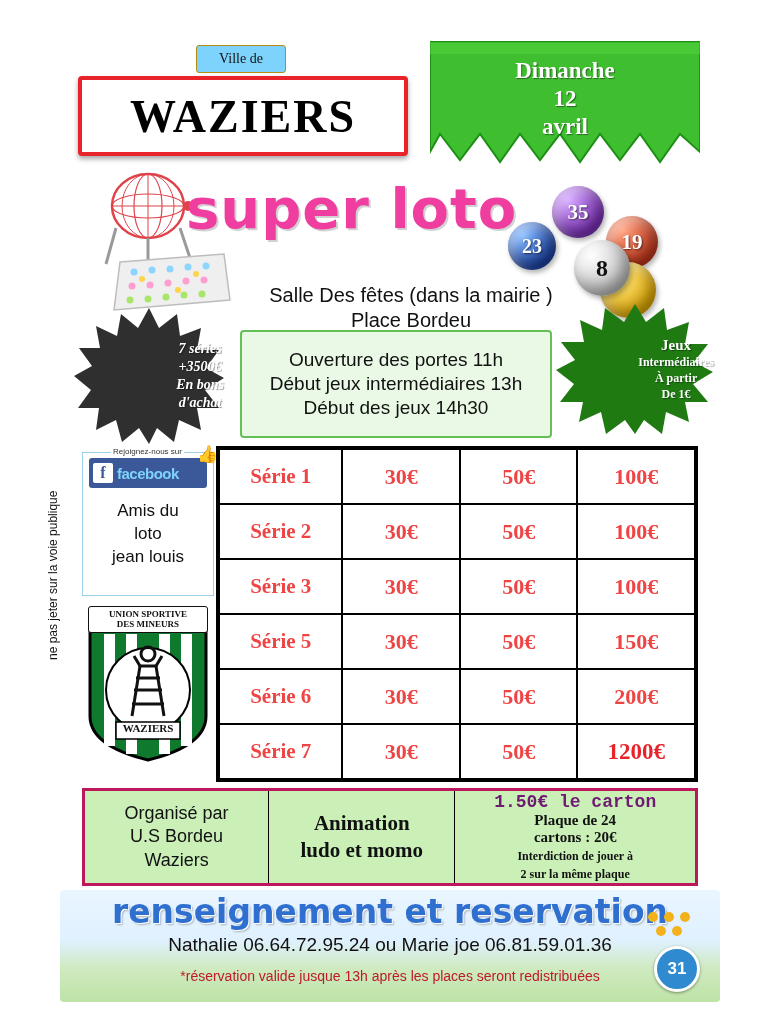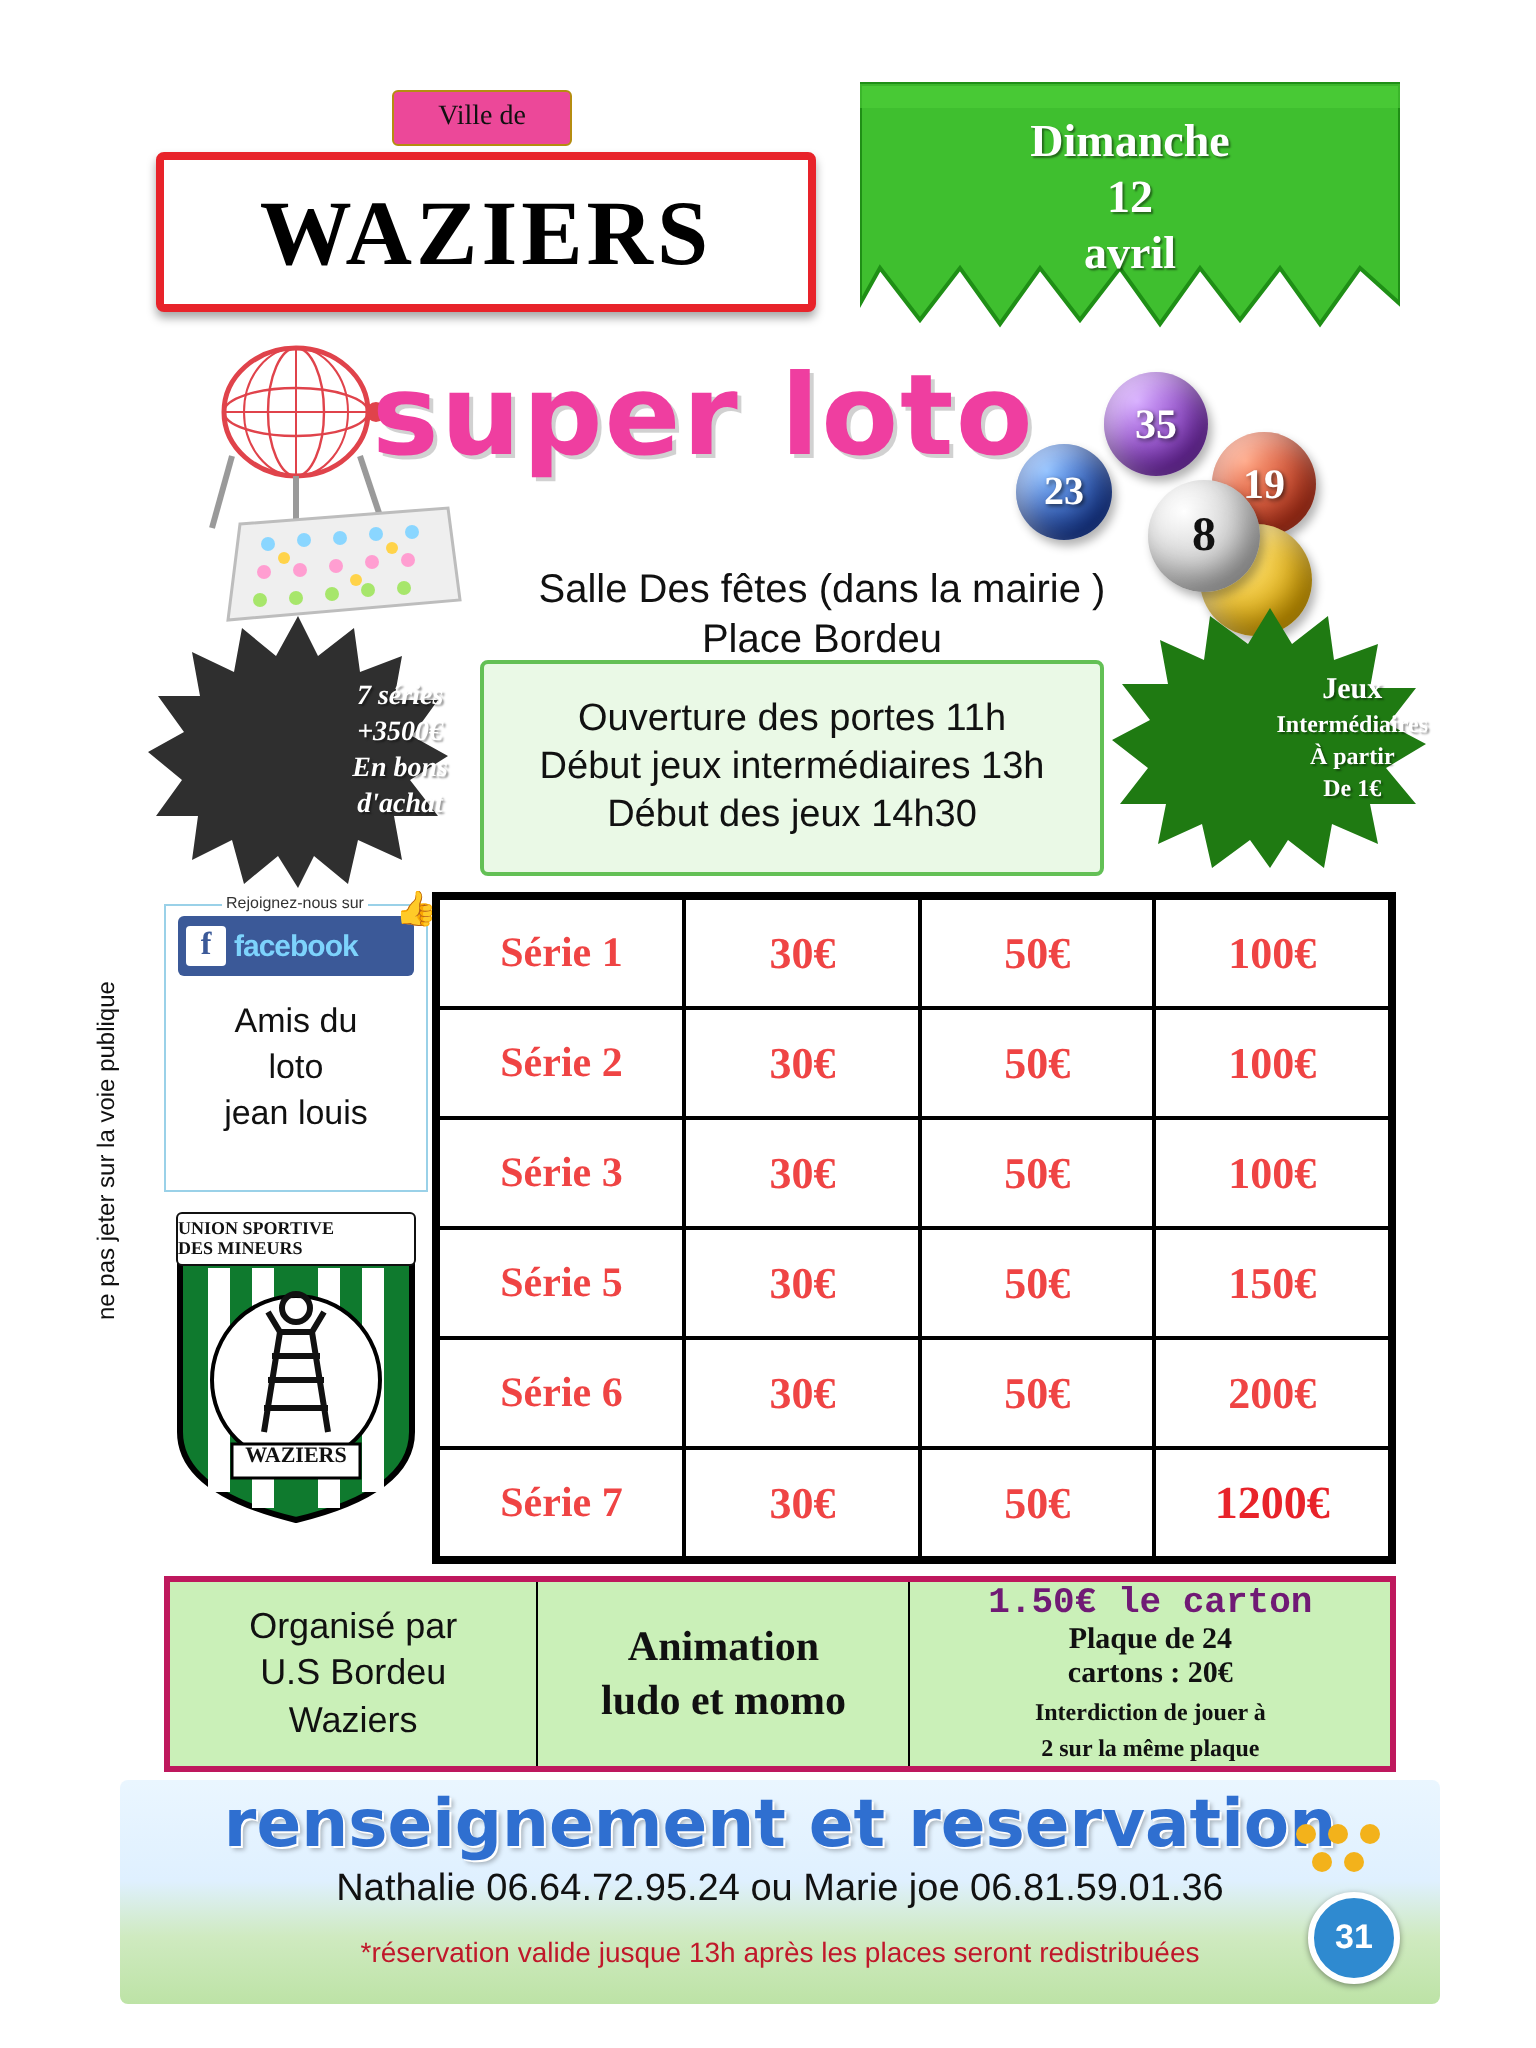--- a/index.html
+++ b/index.html
@@ -12,21 +12,21 @@
     overflow: hidden;
   }
   .page {
     position: absolute; inset: 0;
     background: #ffffff;
   }
   
   .ville-badge {
     position: absolute; left: 196px; top: 45px;
     width: 90px; height: 28px;
-    background: #ec4899;
+    background: #7dd3fc;
     border: 1px solid #b58d10;
     border-radius: 3px;
     display: flex; align-items: center; justify-content: center;
     font-size: 14px; color: #111; font-family: "Liberation Serif", serif;
   }
   .waziers-box {
     position: absolute; left: 78px; top: 76px;
     width: 330px; height: 80px;
     background: #ffffff;
     border: 4px solid #e8232a;
@@ -186,21 +186,21 @@
     font-family: "Liberation Sans", sans-serif;
   }
   .usm {
     position: absolute; left: 82px; top: 604px;
     width: 132px; height: 160px;
   }
   .usm-label {
     position:absolute; left: 6px; top: 2px; width: 120px;
     background:#fff; border:1px solid #111; border-radius:3px;
     font-family:"Liberation Serif",serif; font-weight:bold; font-size:9px;
-    text-align:left; color:#111; line-height:1.15; padding:2px 0;
+    text-align:center; color:#111; line-height:1.15; padding:2px 0;
   }
   .vertical-note {
     position: absolute; left: 46px; top: 660px;
     transform: rotate(-90deg); transform-origin: left top;
     font-size: 12px; color: #111;
     font-family: "Liberation Sans", sans-serif;
     white-space: nowrap;
   }
 
   

